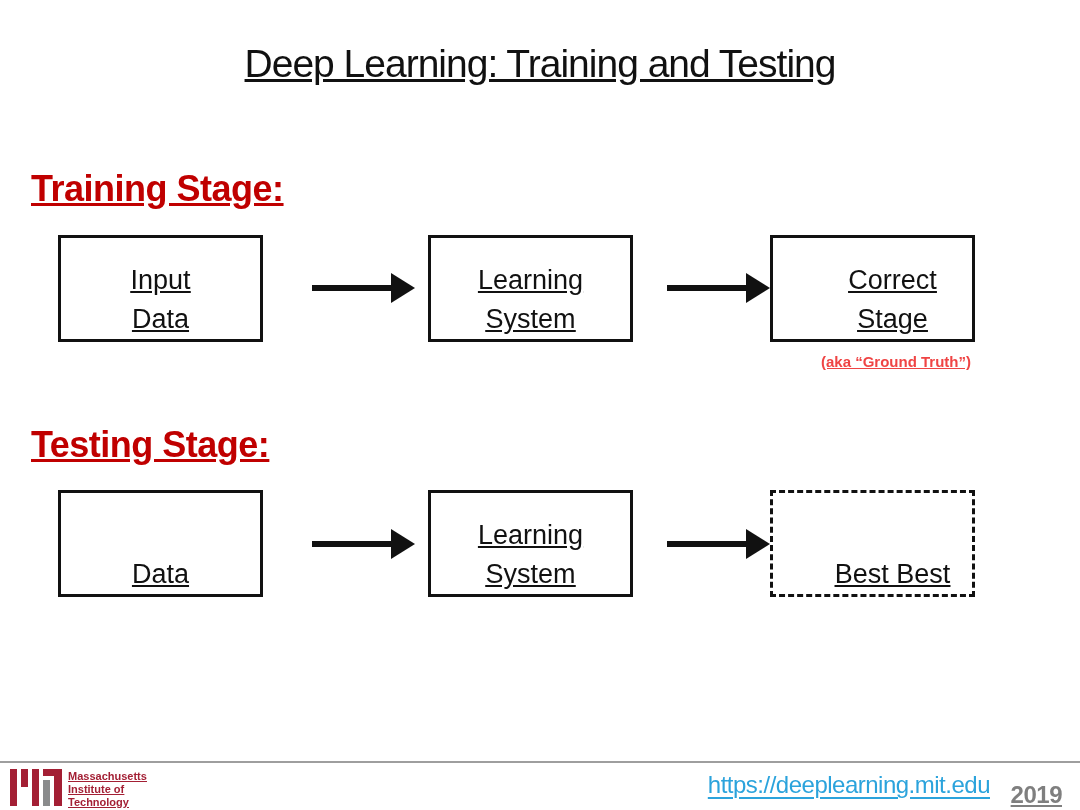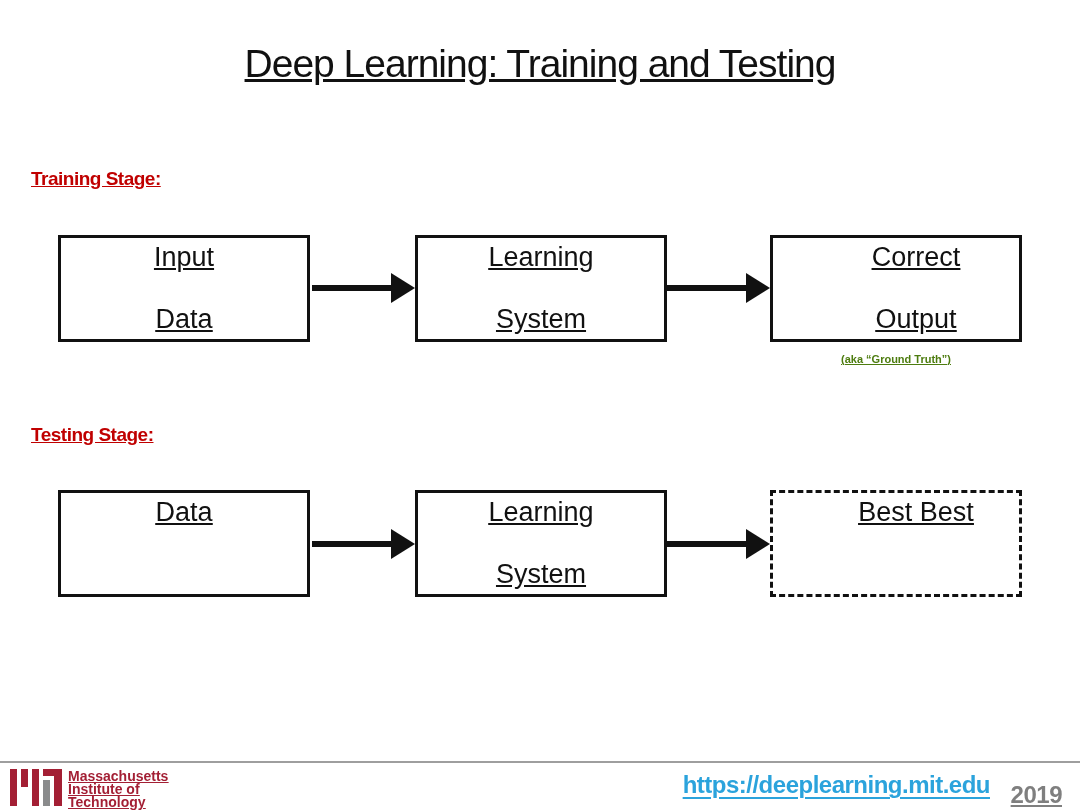--- a/index.html
+++ b/index.html
@@ -7,82 +7,82 @@
   body { font-family: "Liberation Sans", sans-serif; color: #1a1a1a; position: relative; }
 
   .slide-title {
     position: absolute; top: 42px; left: 0; width: 1080px;
     text-align: center; font-size: 39px; font-weight: 500;
     letter-spacing: -1px; color: #111;
   }
 
   .stage-label {
     position: absolute; left: 31px;
-    font-size: 19px; font-weight: 700; color: #C00000;
+    font-size: 36px; font-weight: 700; color: #C00000;
     letter-spacing: -0.5px;
   }
   #training-label { top: 168px; }
   #testing-label  { top: 424px; }
 
   .flow-box {
-    position: absolute; width: 252px; height: 107px;
+    position: absolute; width: 205px; height: 107px;
     border: 3px solid #111; background: #fff;
-    display: flex; flex-direction: column; align-items: center; justify-content: space-between;
+    display: flex; flex-direction: column; align-items: center; justify-content: flex-end;
     font-size: 27px; line-height: 39px; text-align: center; color: #111;
   }
   .flow-box.dashed { border-style: dashed; }
   .row1 { top: 235px; }
   .row2 { top: 490px; }
   .col1 { left: 58px; }
-  .col2 { left: 415px; }
+  .col2 { left: 428px; }
   .col3 { left: 770px; padding-left: 40px; }
   .bold-word { font-weight: 700; }
 
   .arrow { position: absolute; width: 103px; height: 30px; }
   .arrow .shaft {
     position: absolute; left: 0; top: 12px; width: 82px; height: 6px; background: #111;
   }
   .arrow .head {
     position: absolute; right: 0; top: 0; width: 0; height: 0;
     border-left: 24px solid #111;
     border-top: 15px solid transparent;
     border-bottom: 15px solid transparent;
   }
   #arrow-t1, #arrow-t2 { top: 273px; }
   #arrow-s1, #arrow-s2 { top: 529px; }
   #arrow-t1, #arrow-s1 { left: 312px; }
   #arrow-t2, #arrow-s2 { left: 667px; }
 
   .annotation {
     position: absolute; top: 353px; left: 770px; width: 252px;
-    text-align: center; font-size: 11px; font-weight: 700; color: #4d7c0f;
+    text-align: center; font-size: 15px; font-weight: 700; color: #ef4444;
   }
 
   .footer-divider {
     position: absolute; top: 761px; left: 0; width: 1080px; height: 2px;
     background: #9e9e9e;
   }
 
   .mit-logo { position: absolute; left: 10px; top: 769px; width: 52px; height: 37px; }
   .mit-logo .bar { position: absolute; }
   .mit-logo .b1 { left: 0;    top: 0;    width: 7px;  height: 37px; background: #A31F34; }
   .mit-logo .b2 { left: 11px; top: 0;    width: 7px;  height: 18px; background: #A31F34; }
   .mit-logo .b3 { left: 22px; top: 0;    width: 7px;  height: 37px; background: #A31F34; }
   .mit-logo .b4 { left: 33px; top: 11px; width: 7px;  height: 26px; background: #8A8B8C; }
   .mit-logo .b5 { left: 33px; top: 0;    width: 19px; height: 7px;  background: #A31F34; }
   .mit-logo .b6 { left: 44px; top: 7px;  width: 8px;  height: 30px; background: #A31F34; }
 
   .institution {
     position: absolute; left: 68px; top: 770px;
-    font-size: 14px; line-height: 13px; font-weight: 700; color: #A31F34;
+    font-size: 11px; line-height: 13px; font-weight: 700; color: #A31F34;
   }
 
   .footer-link {
     position: absolute; top: 771px; right: 90px;
-    font-size: 24px; font-weight: 700; letter-spacing: -0.5px;
+    font-size: 24px; font-weight: 400; letter-spacing: -0.5px;
     color: #2BA3DC; text-decoration: underline; text-decoration-thickness: 2px;
     text-underline-offset: 4px;
   }
   .footer-year {
     position: absolute; top: 771px; right: 18px;
     font-size: 24px; font-weight: 700; color: #7F7F7F; letter-spacing: -0.5px; margin-top: 10px;
   }
 </style>
 </head>
 <body>
@@ -106,21 +106,21 @@
   <span>System</span>
 </div>
 
 <div class="arrow" id="arrow-t2">
   <div class="shaft"></div>
   <div class="head"></div>
 </div>
 
 <div class="flow-box row1 col3">
   <span>Correct</span>
-  <span>Output</span>
+  <span>Stage</span>
 </div>
 
 <div class="annotation">(aka “Ground Truth”)</div>
 
 <div class="stage-label" id="testing-label">Testing Stage:</div>
 
 <div class="flow-box row2 col1">
   <span>Data</span>
 </div>
 

